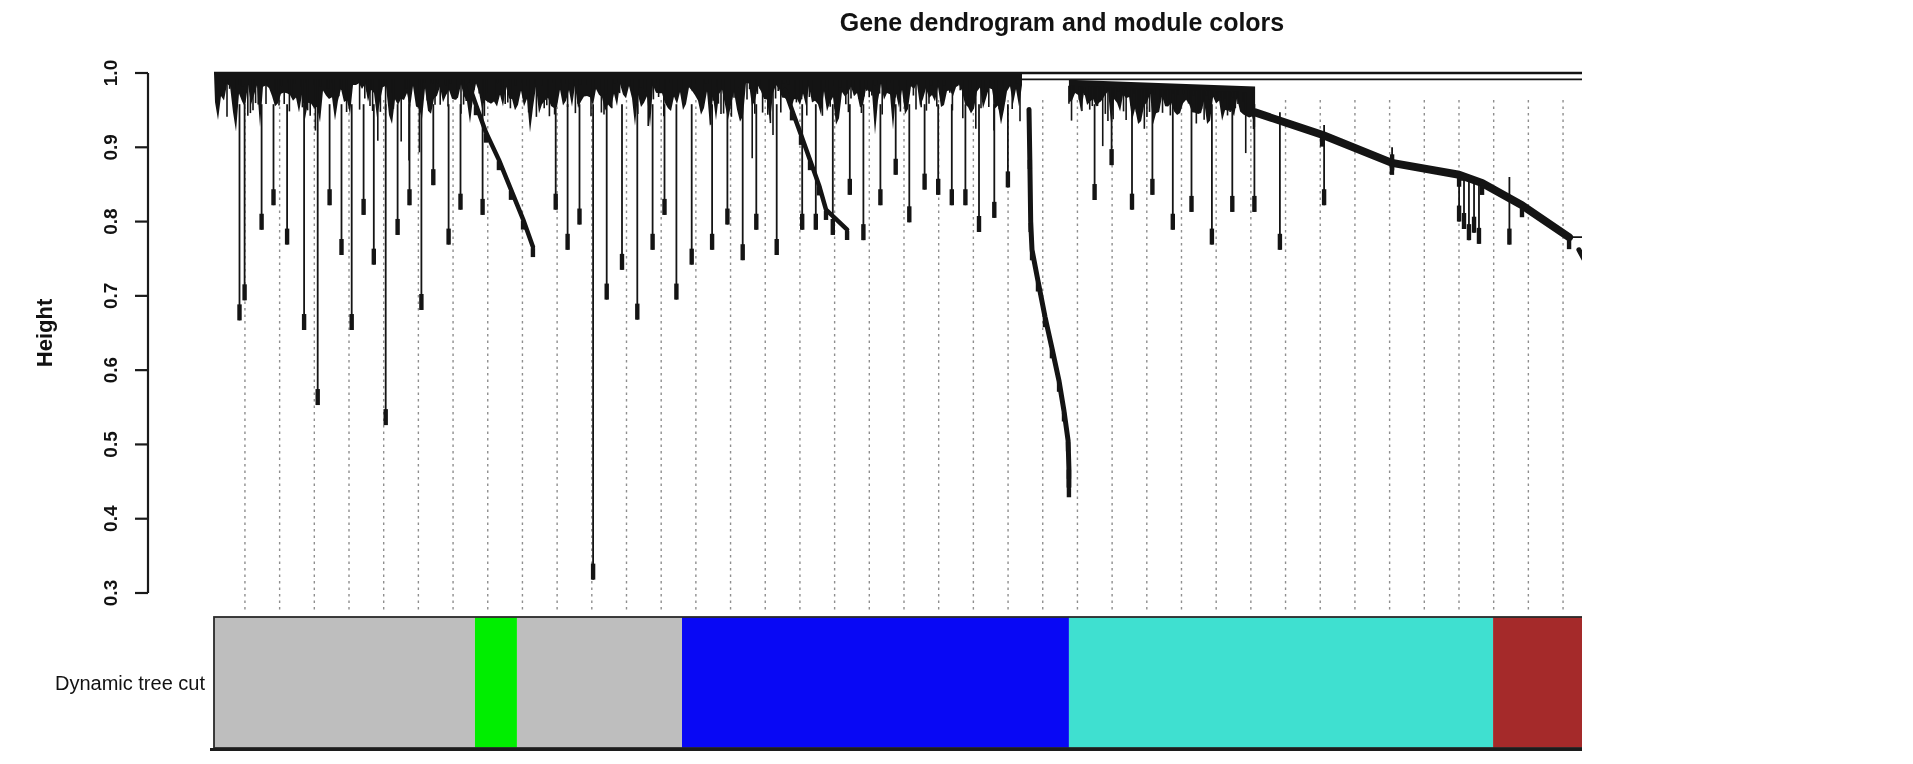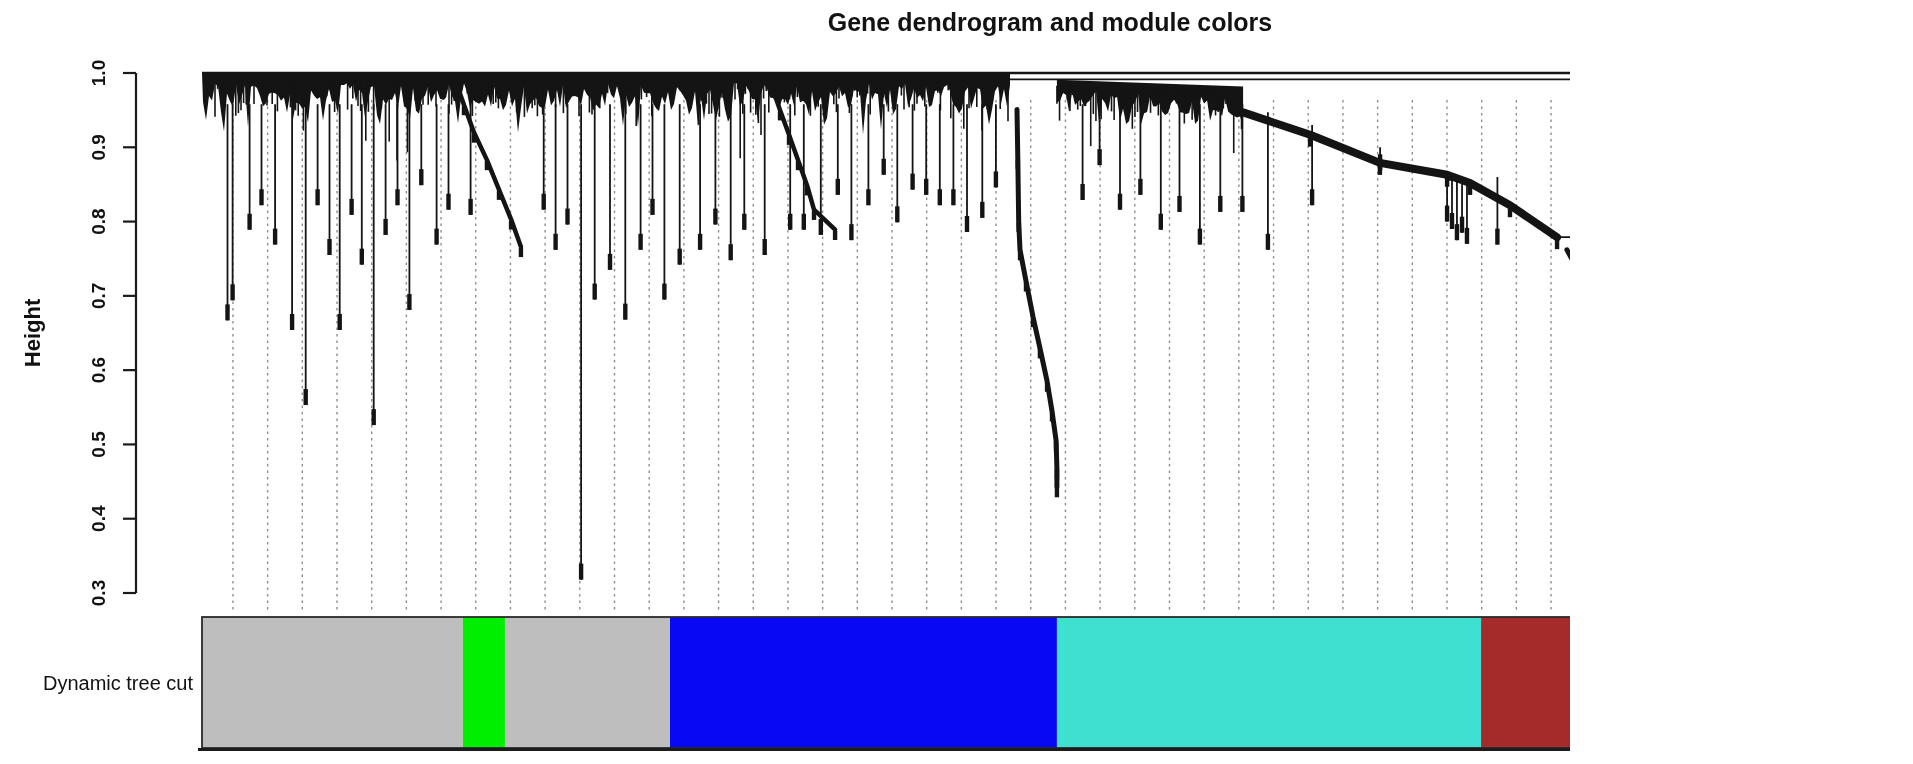--- a/index.html
+++ b/index.html
@@ -1,16 +1,16 @@
 <!DOCTYPE html>
 <html><head>
 <meta charset="utf-8">
 <style>
   html,body{margin:0;padding:0;background:#ffffff;}
-  #figure{position:relative;width:1570px;height:764px;background:#ffffff;overflow:hidden;}
+  #figure{position:relative;width:1570px;height:764px;background:#ffffff;overflow:hidden;margin-left:12px;}
   svg{position:absolute;left:0;top:0;}
   text{font-family:"Liberation Sans","DejaVu Sans",sans-serif;fill:#121212;}
   .title{font-size:25px;font-weight:bold;}
   .axislab{font-size:22px;font-weight:600;}
   .rowlab{font-size:20px;}
   .ticklab{font-size:19px;font-weight:600;}
 </style>
 </head>
 <body>
 

